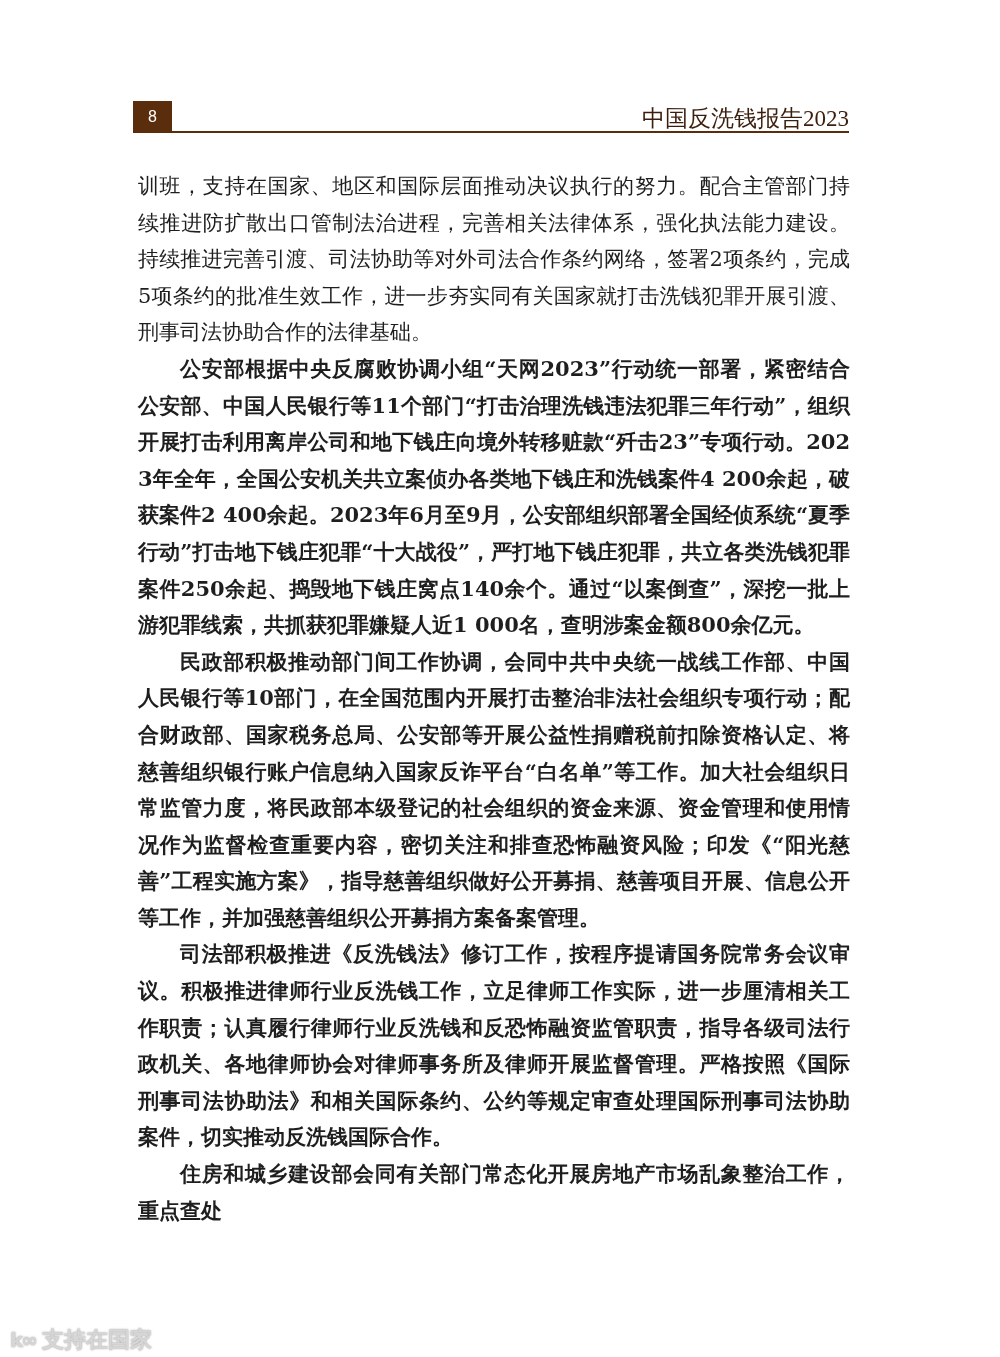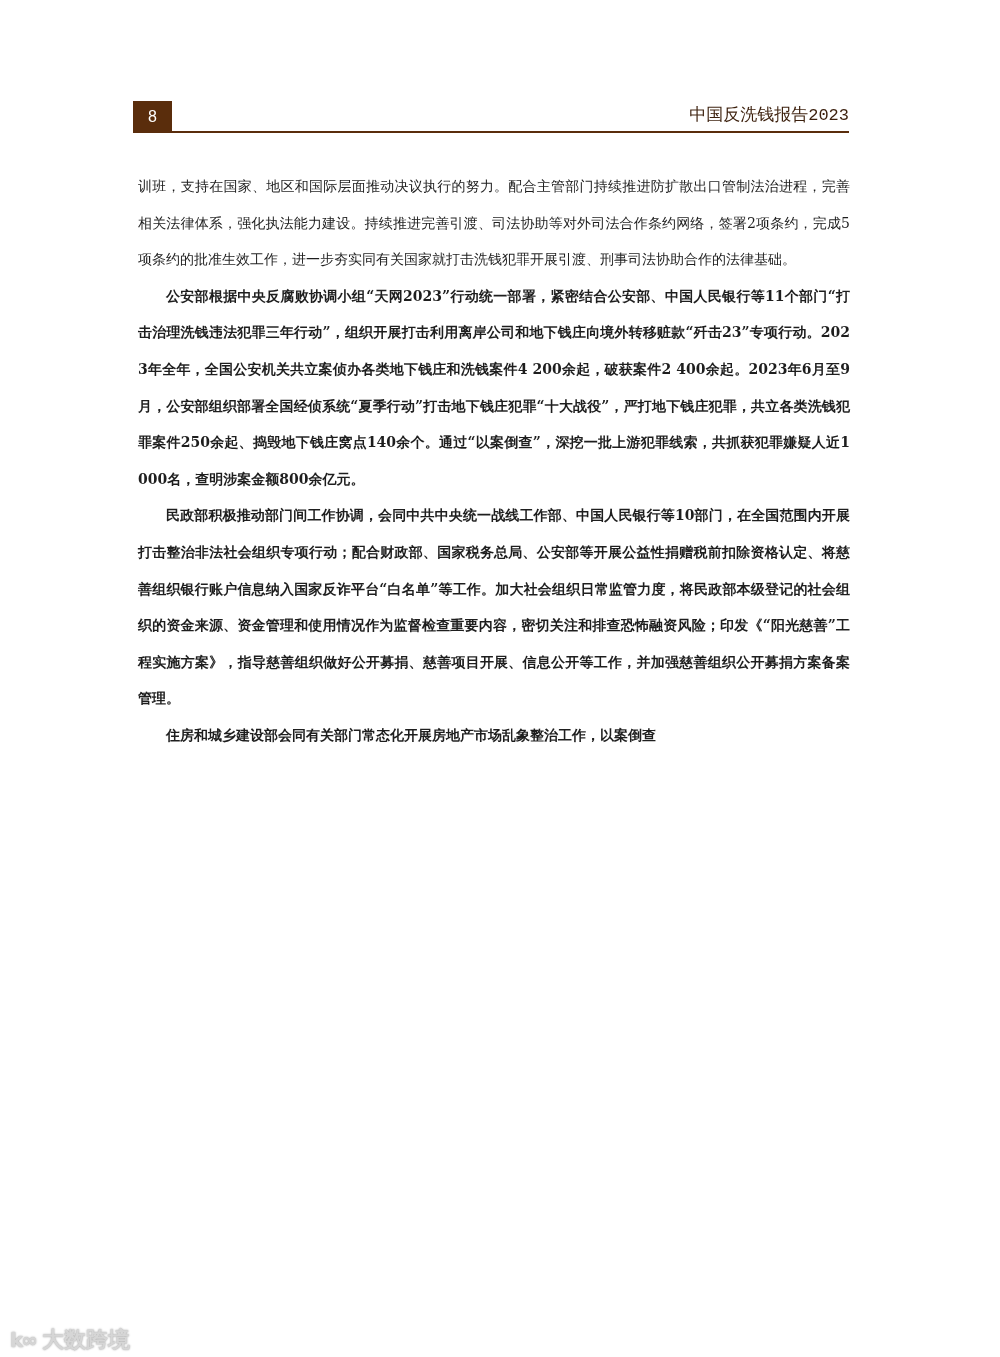--- a/index.html
+++ b/index.html
@@ -5,43 +5,44 @@
   html, body { margin: 0; padding: 0; background: #ffffff; }
   body { width: 1000px; height: 1357px; position: relative; overflow: hidden;
          font-family: "DejaVu Serif", "Liberation Serif", serif; color: #1e1e1e; }
   .header { position: absolute; left: 133px; top: 101px; width: 716px; height: 33px; }
   .page-num { position: absolute; left: 0; top: 0; width: 39px; height: 31px;
               background: #5a2d0c; color: #ffffff;
               font-family: "Liberation Sans", "DejaVu Sans", sans-serif;
               font-size: 16px; line-height: 31px; text-align: center; }
   .rule { position: absolute; left: 0; top: 30px; width: 716px; height: 2px; background: #5a2d0c; }
   .running-title { position: absolute; right: 0; top: 2px;
-                   font-family: Liberation Mono, monospace;
-                   font-size: 17px; color: #3b1f0c; letter-spacing: 0px; }
+                   font-family: Liberation Serif, serif;
+                   font-size: 23px; color: #3b1f0c; letter-spacing: 0px; }
   .content { position: absolute; left: 138px; top: 168px; width: 712px; }
-  .para { margin: 0; font-size: 14px; line-height: 36.6px; text-align: justify;
+  .para { margin: 0; font-size: 21px; line-height: 36.6px; text-align: justify;
           text-justify: inter-character; word-break: break-all; }
   .para.indent { text-indent: 2em; font-weight: bold; }
   .watermark { position: absolute; left: 10px; top: 1325px; display: flex; align-items: center;
                color: #d6d6d6; font-family: "DejaVu Sans", sans-serif; font-size: 22px; font-weight: bold;
                text-shadow: 0 0 2px #9a9a9a; }
   .wm-logo { font-size: 20px; margin-right: 6px; letter-spacing: -2px; }
 </style>
 </head>
 <body>
 
 <div class="header">
   <div class="page-num">8</div>
   <div class="rule"></div>
   <div class="running-title">中国反洗钱报告2023</div>
 </div>
 
 <div class="content">
   <p class="para">训班，支持在国家、地区和国际层面推动决议执行的努力。配合主管部门持续推进防扩散出口管制法治进程，完善相关法律体系，强化执法能力建设。持续推进完善引渡、司法协助等对外司法合作条约网络，签署2项条约，完成5项条约的批准生效工作，进一步夯实同有关国家就打击洗钱犯罪开展引渡、刑事司法协助合作的法律基础。</p>
   <p class="para indent">公安部根据中央反腐败协调小组“天网2023”行动统一部署，紧密结合公安部、中国人民银行等11个部门“打击治理洗钱违法犯罪三年行动”，组织开展打击利用离岸公司和地下钱庄向境外转移赃款“歼击23”专项行动。2023年全年，全国公安机关共立案侦办各类地下钱庄和洗钱案件4 200余起，破获案件2 400余起。2023年6月至9月，公安部组织部署全国经侦系统“夏季行动”打击地下钱庄犯罪“十大战役”，严打地下钱庄犯罪，共立各类洗钱犯罪案件250余起、捣毁地下钱庄窝点140余个。通过“以案倒查”，深挖一批上游犯罪线索，共抓获犯罪嫌疑人近1 000名，查明涉案金额800余亿元。</p>
   <p class="para indent">民政部积极推动部门间工作协调，会同中共中央统一战线工作部、中国人民银行等10部门，在全国范围内开展打击整治非法社会组织专项行动；配合财政部、国家税务总局、公安部等开展公益性捐赠税前扣除资格认定、将慈善组织银行账户信息纳入国家反诈平台“白名单”等工作。加大社会组织日常监管力度，将民政部本级登记的社会组织的资金来源、资金管理和使用情况作为监督检查重要内容，密切关注和排查恐怖融资风险；印发《“阳光慈善”工程实施方案》，指导慈善组织做好公开募捐、慈善项目开展、信息公开等工作，并加强慈善组织公开募捐方案备案管理。</p>
-  <p class="para indent">住房和城乡建设部会同有关部门常态化开展房地产市场乱象整治工作，以案倒查</p>
+  <p class="para indent">司法部积极推进《反洗钱法》修订工作，按程序提请国务院常务会议审议。积极推进律师行业反洗钱工作，立足律师工作实际，进一步厘清相关工作职责；认真履行律师行业反洗钱和反恐怖融资监管职责，指导各级司法行政机关、各地律师协会对律师事务所及律师开展监督管理。严格按照《国际刑事司法协助法》和相关国际条约、公约等规定审查处理国际刑事司法协助案件，切实推动反洗钱国际合作。</p>
+  <p class="para indent">住房和城乡建设部会同有关部门常态化开展房地产市场乱象整治工作，重点查处</p>
 </div>
 
 <div class="watermark">
   <span class="wm-logo">k∞</span>
-  <span>大数跨境</span>
+  <span>支持在国家</span>
 </div>
 
 </body></html>

